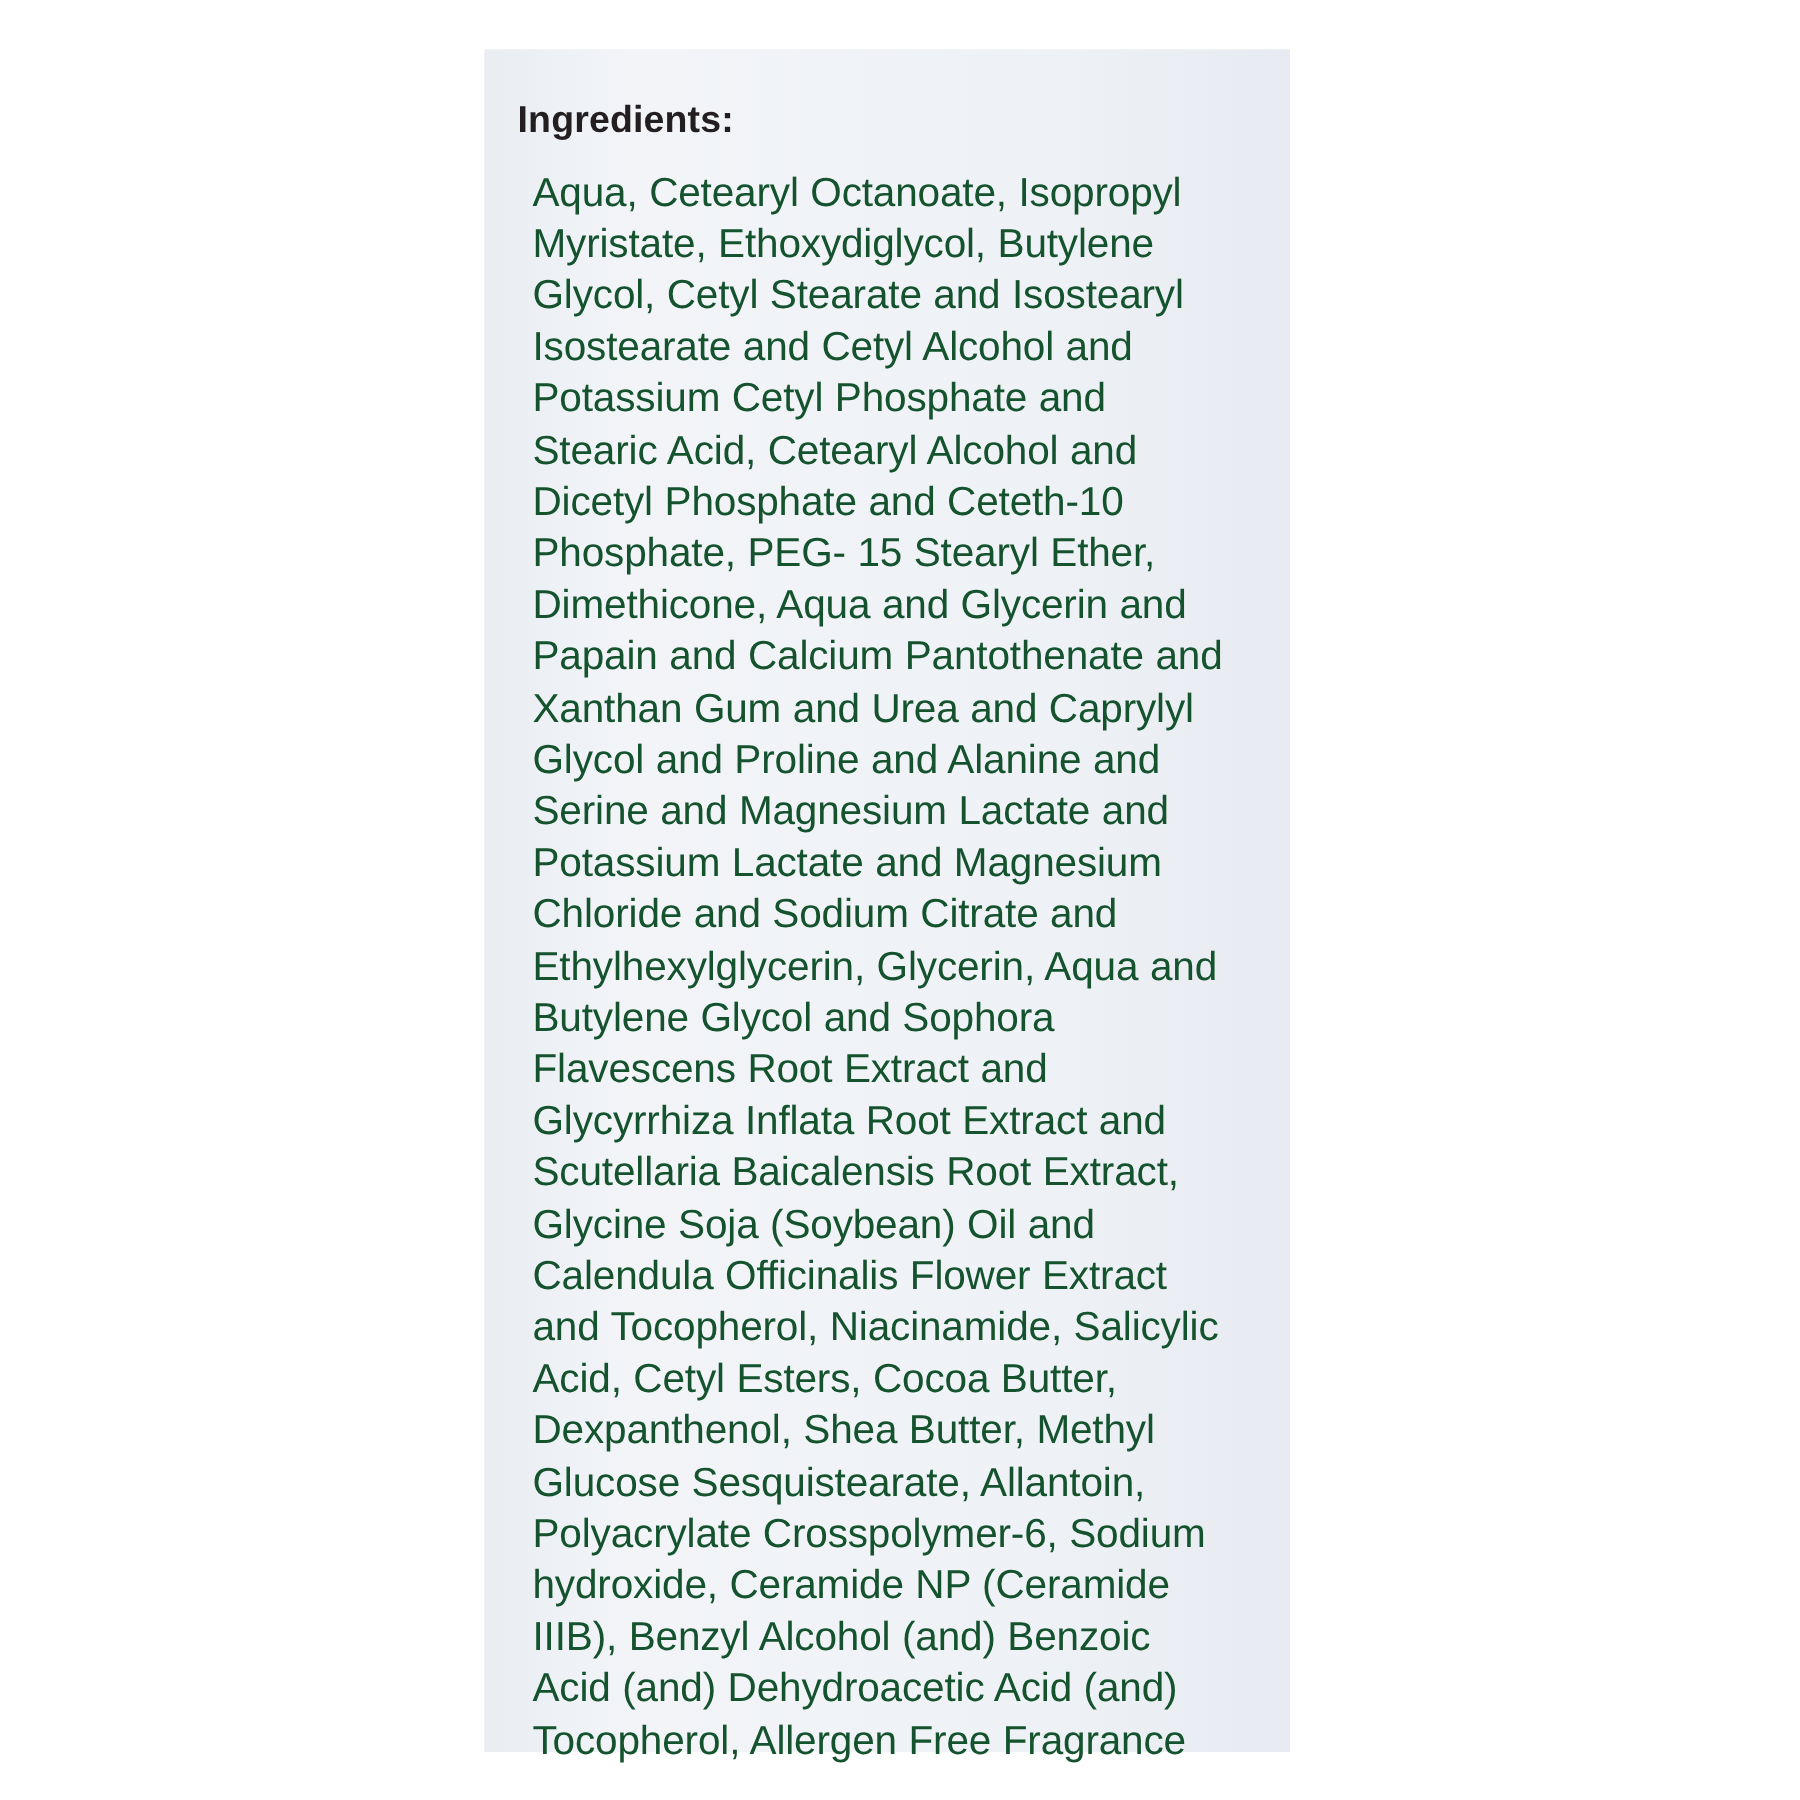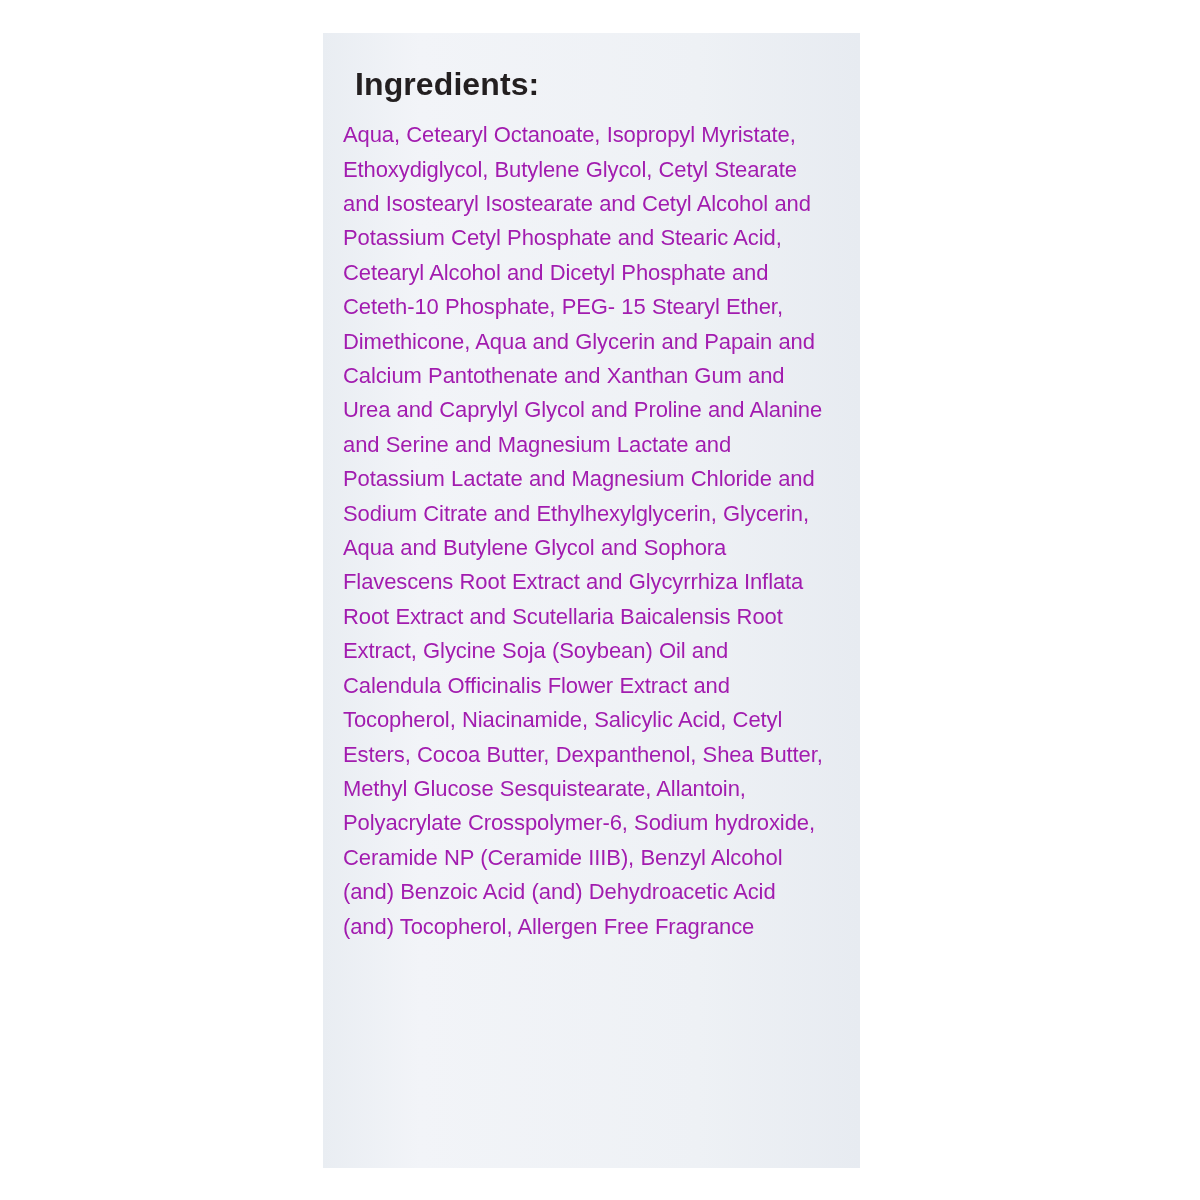--- a/index.html
+++ b/index.html
@@ -36,32 +36,32 @@
     position: absolute;
     left: 0; top: 0; right: 0; bottom: 0;
     background: linear-gradient(90deg, #e9edf2 0%, #f2f4f8 18%, #eef1f5 70%, #e7ebf1 100%);
     pointer-events: none;
   }
   .label-inner {
     position: relative;
     z-index: 2;
   }
   .ingredients-heading {
-    font-size: 32px;
+    font-size: 25px;
     font-weight: bold;
     color: #231f20;
     letter-spacing: 0.1px;
-    margin: 0 0 16px 12px;
+    margin: 0 0 16px 2px;
     line-height: 1.1;
   }
   .ingredients-body {
-    font-size: 22px;
+    font-size: 27px;
     line-height: 34.4px;
-    color: #a21caf;
-    margin: 0;
+    color: #14532d;
+    margin: 12px;
     letter-spacing: -0.1px;
     word-spacing: 0.3px;
   }
 </style>
 </head>
 <body>
 
 <div class="page">
   <div class="label-panel">
     <div class="label-inner">

